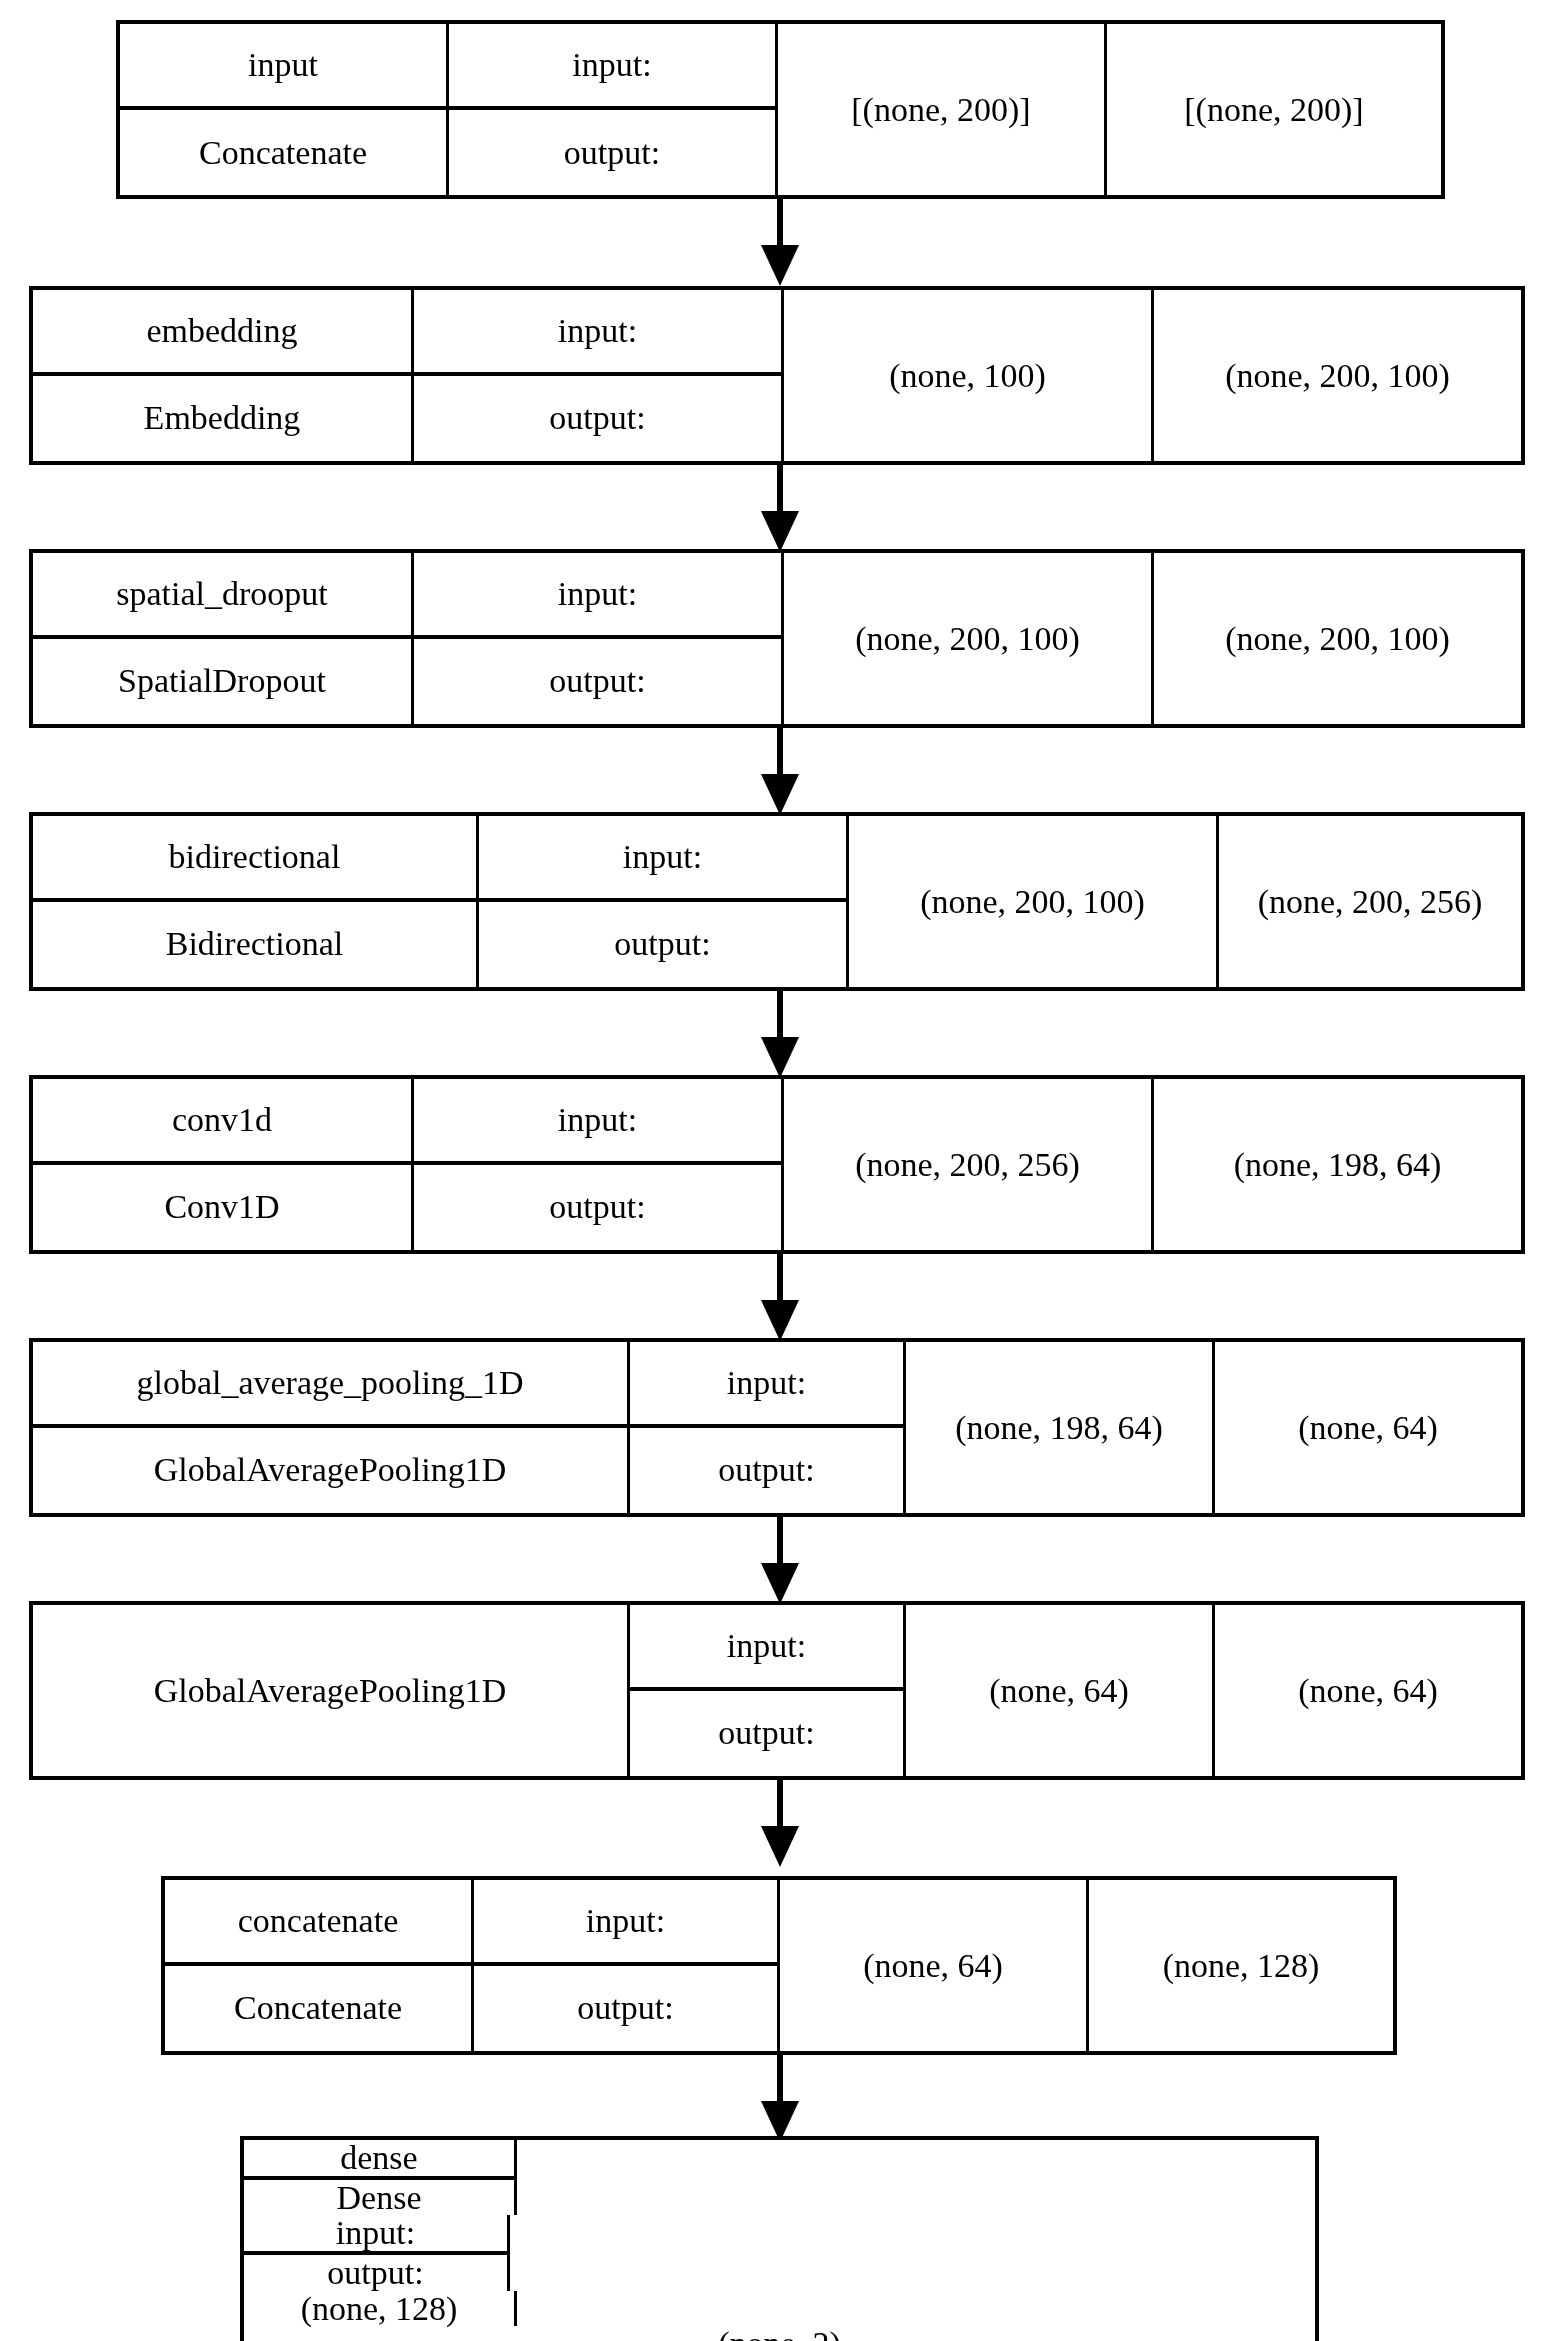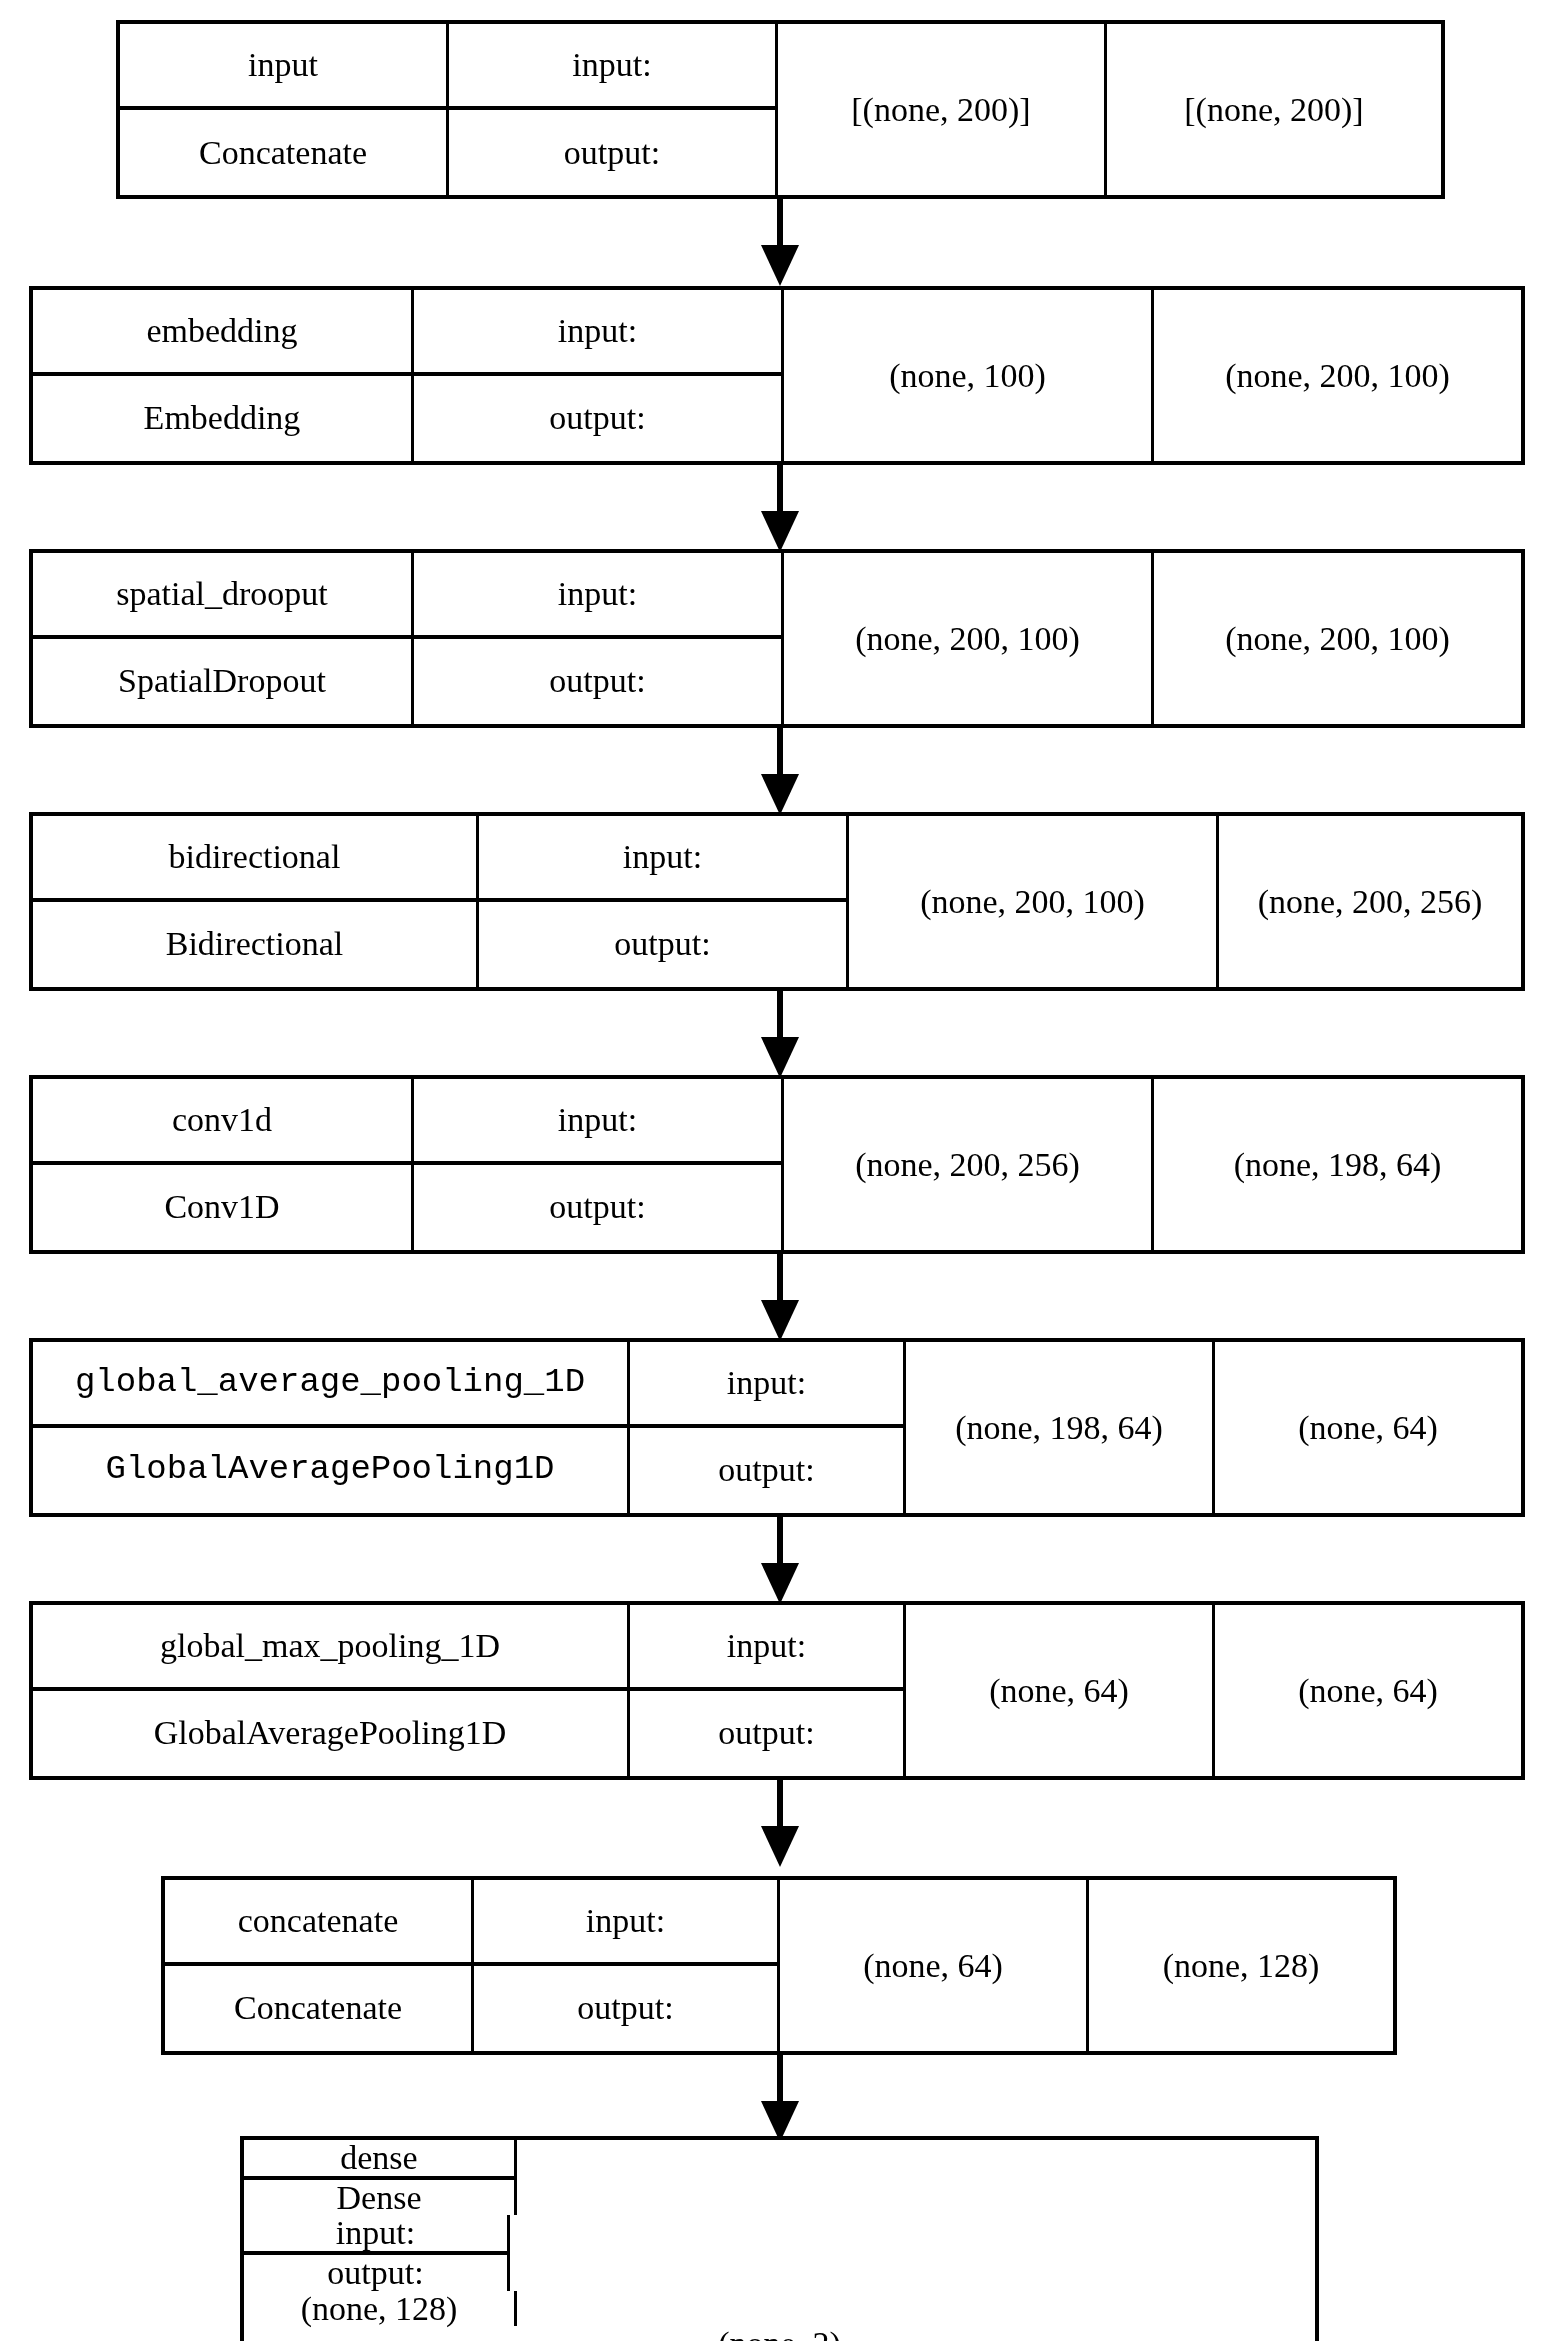--- a/index.html
+++ b/index.html
@@ -198,21 +198,21 @@
       <div class="cell t-shape">(none, 198, 64)</div>
     </div>
   </div>
 
   <div class="arrow" style="left:780px; top:1254px;">
     <div class="arrow-stem" style="height:56px;"></div>
     <div class="arrow-head" style="top:46px;"></div>
   </div>
 
   <div class="node" style="left:29px; top:1338px; width:1496px; height:179px;">
-    <div class="col col-name" style="width:597px;font-family:Liberation Mono, monospace;">
+    <div class="col col-name" style="width:597px;">
       <div class="cell cell-top t-name">global_average_pooling_1D</div>
       <div class="cell t-name">GlobalAveragePooling1D</div>
     </div>
     <div class="col col-io" style="width:276px;">
       <div class="cell cell-top t-io">input:</div>
       <div class="cell t-io">output:</div>
     </div>
     <div class="col col-shape col-in" style="width:309px;">
       <div class="cell t-shape">(none, 198, 64)</div>
     </div>
@@ -221,21 +221,20 @@
     </div>
   </div>
 
   <div class="arrow" style="left:780px; top:1517px;">
     <div class="arrow-stem" style="height:56px;"></div>
     <div class="arrow-head" style="top:46px;"></div>
   </div>
 
   <div class="node" style="left:29px; top:1601px; width:1496px; height:179px;">
     <div class="col col-name" style="width:597px;">
-      <div class="cell cell-top t-name">global_max_pooling_1D</div>
       <div class="cell t-name">GlobalAveragePooling1D</div>
     </div>
     <div class="col col-io" style="width:276px;">
       <div class="cell cell-top t-io">input:</div>
       <div class="cell t-io">output:</div>
     </div>
     <div class="col col-shape col-in" style="width:309px;">
       <div class="cell t-shape">(none, 64)</div>
     </div>
     <div class="col col-shape" style="flex:1 1 auto;">

